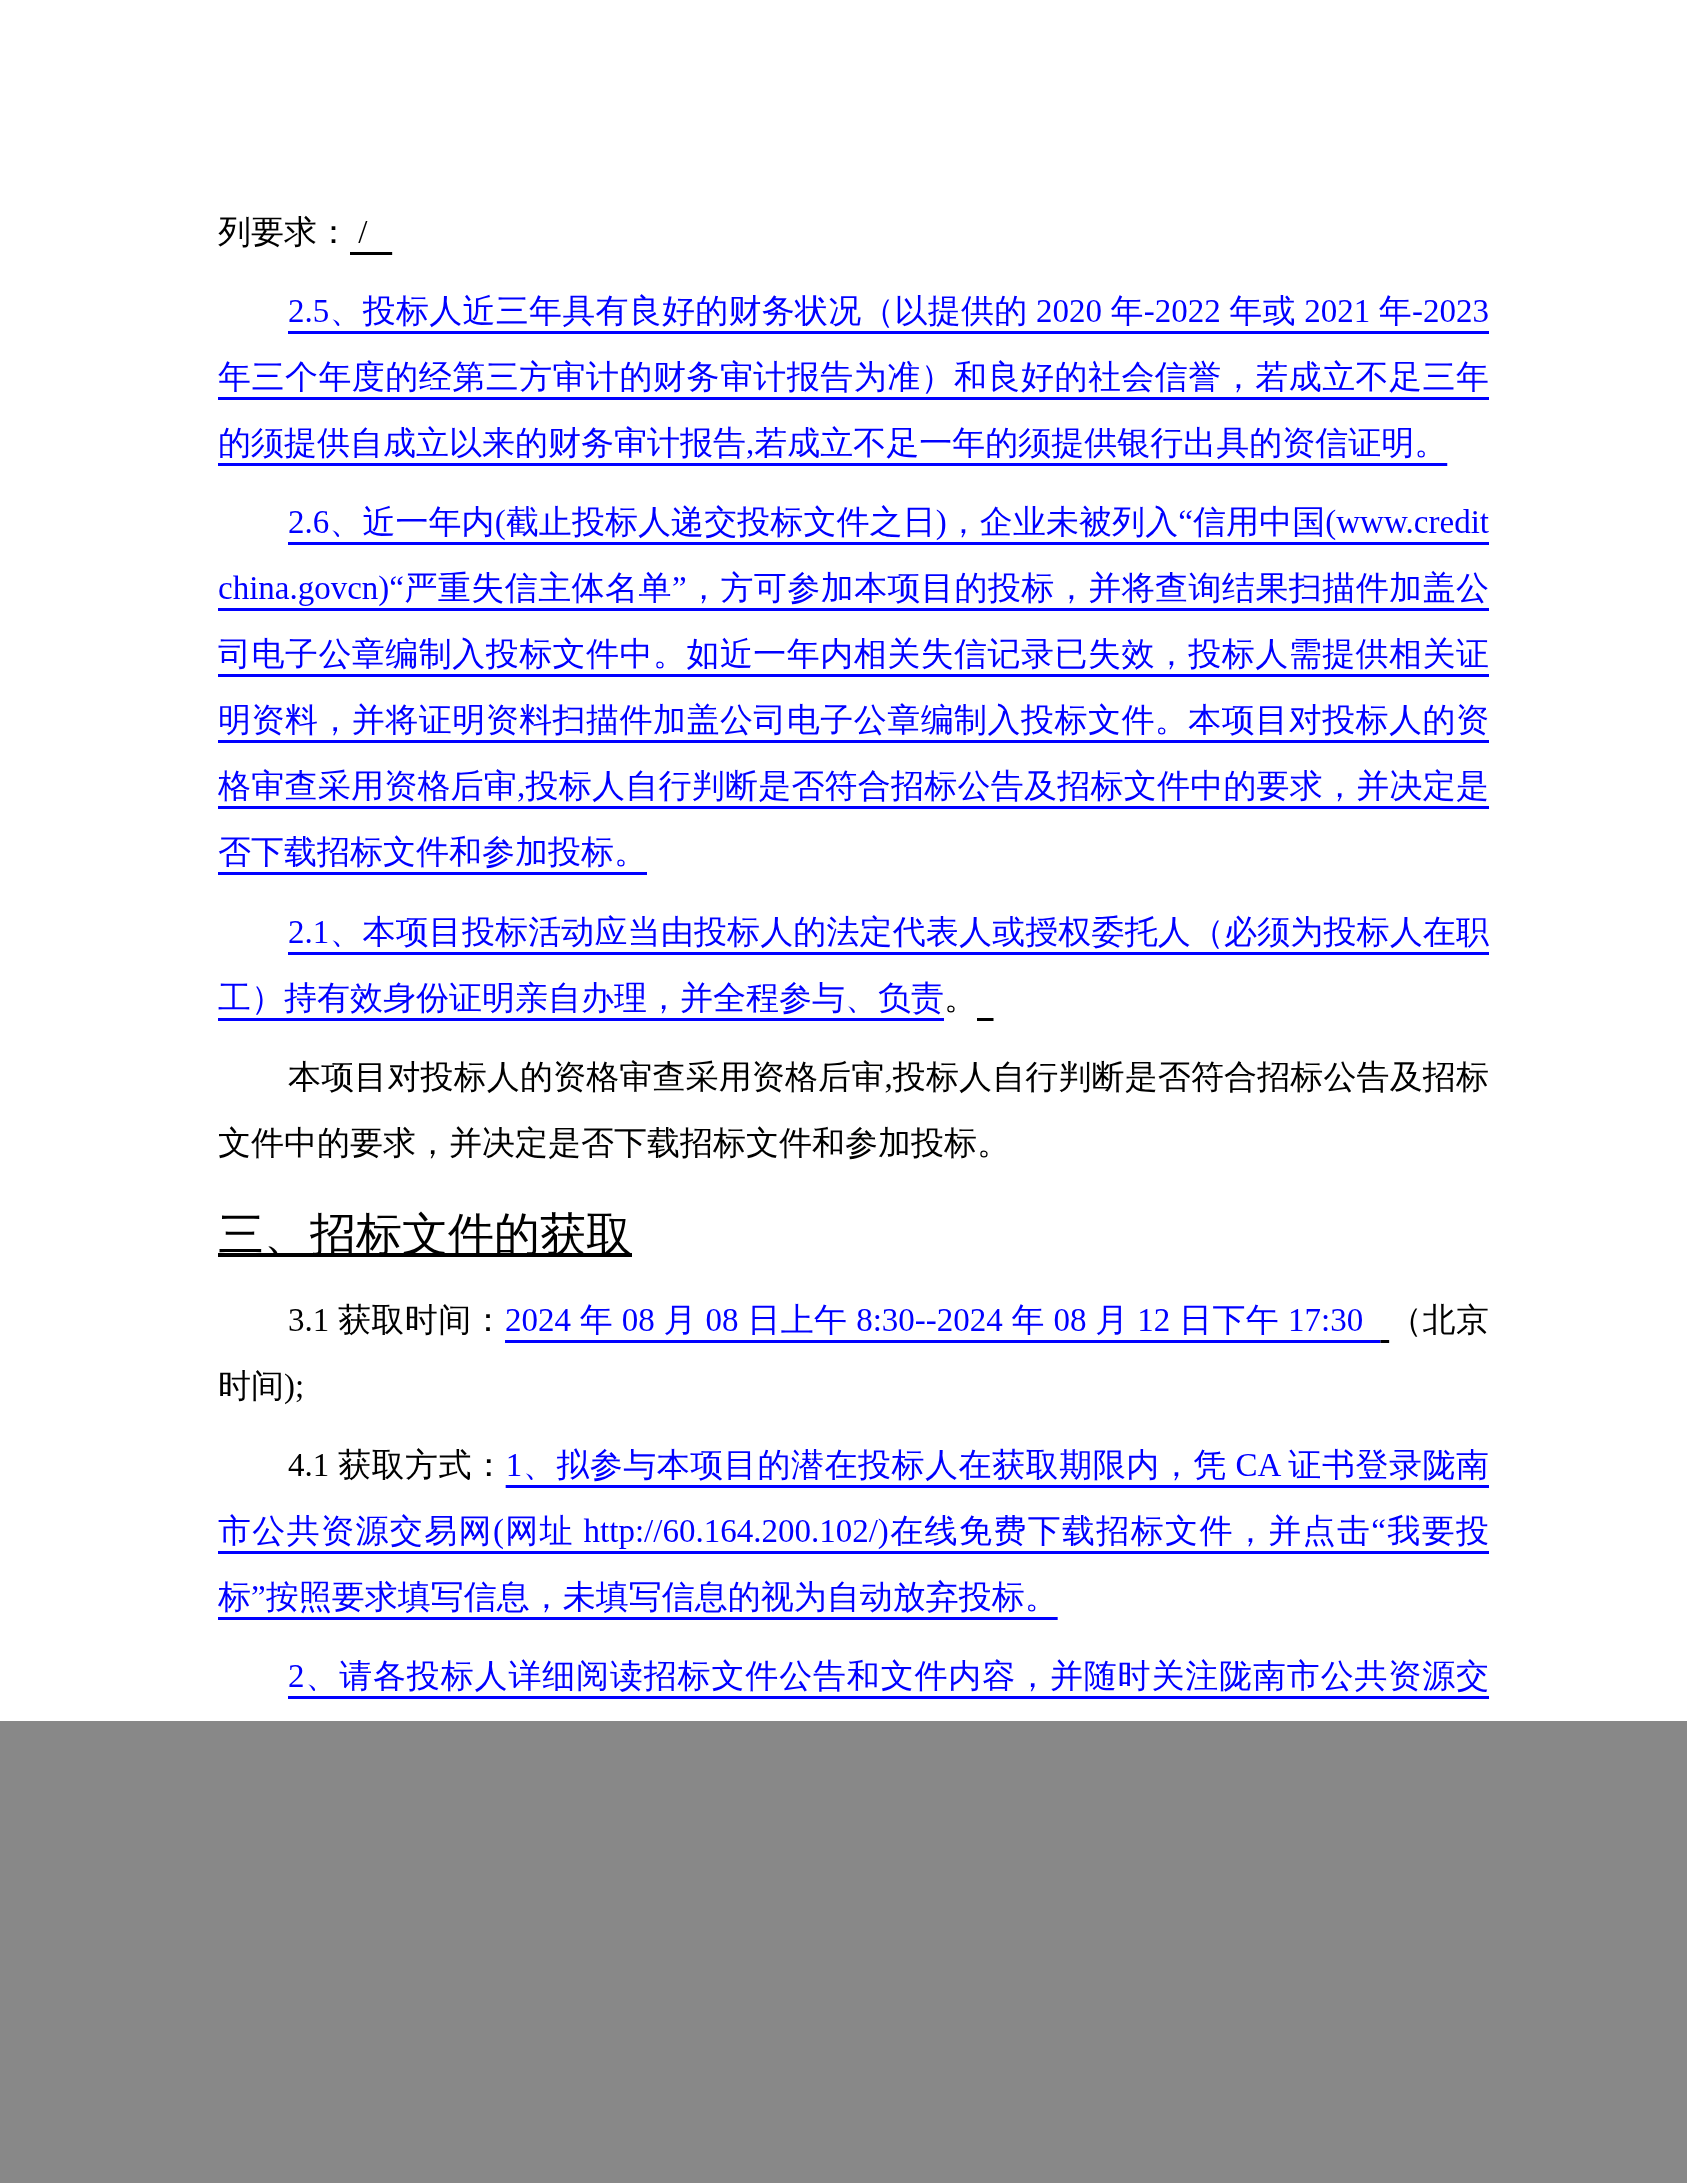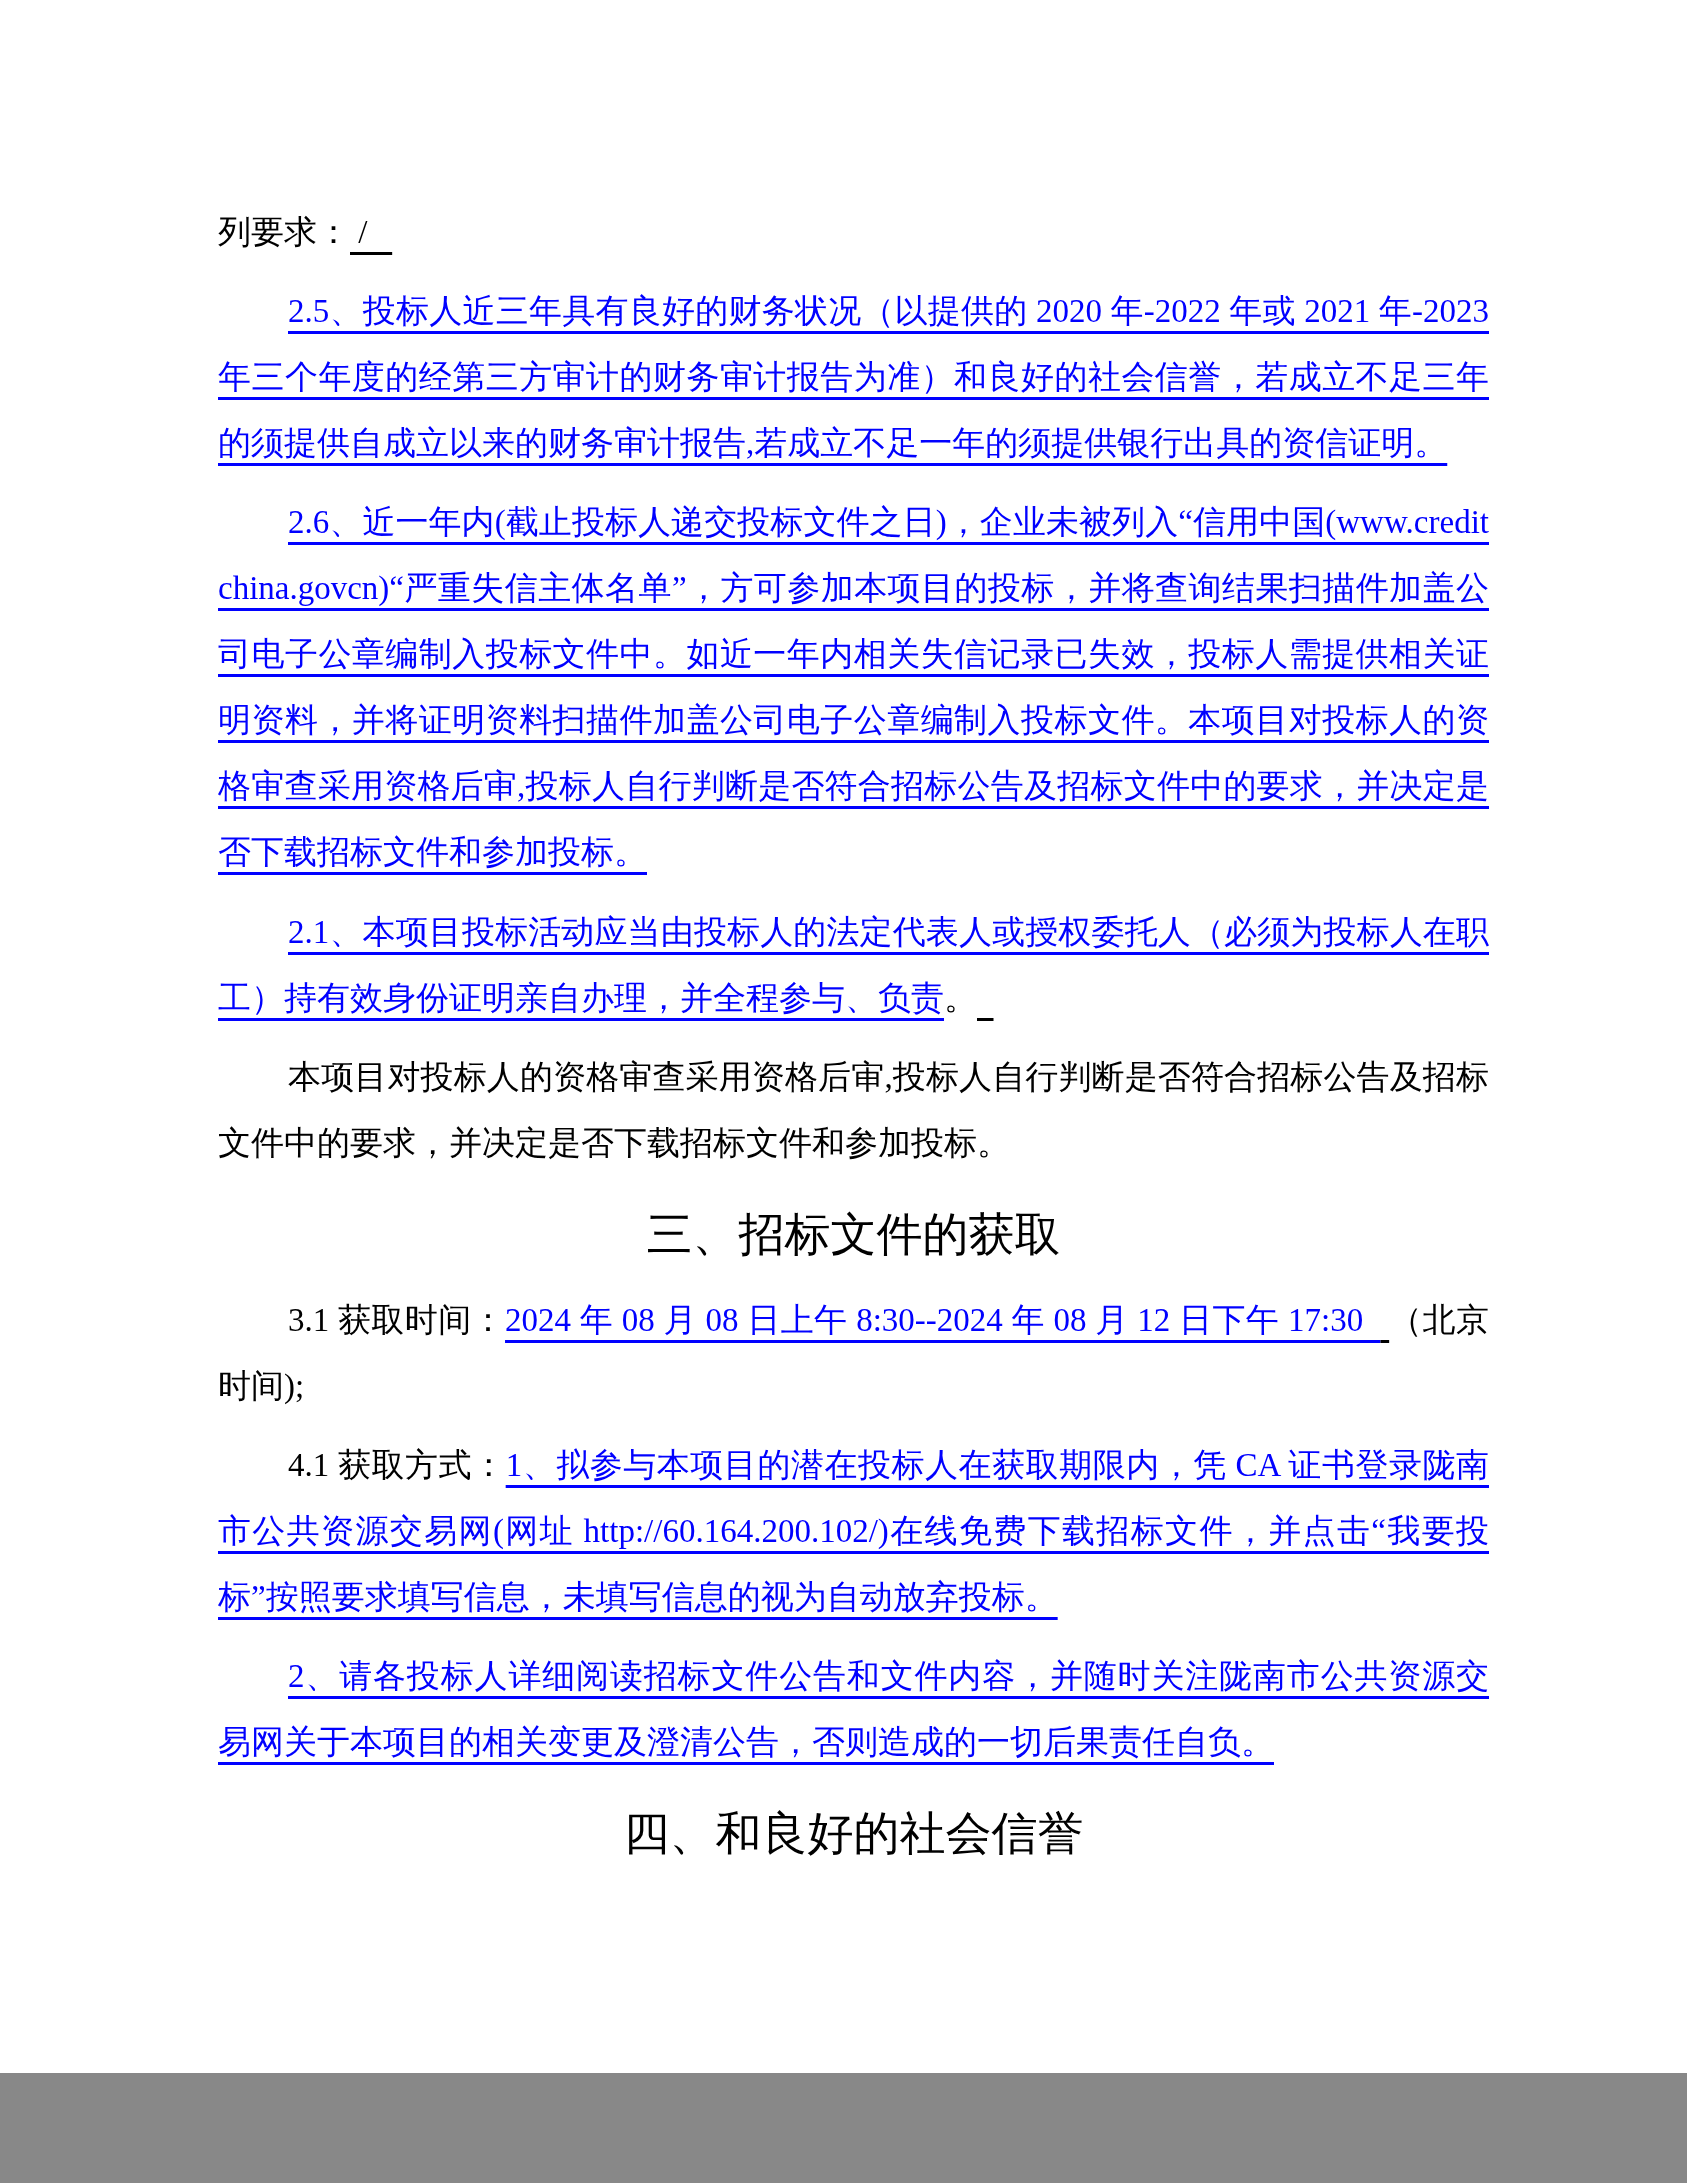--- a/index.html
+++ b/index.html
@@ -1,19 +1,19 @@
 <!DOCTYPE html>
 <html style="font-size:10.6px"><head>
 <meta charset="utf-8">
 <style>
   html,body{margin:0;padding:0;background:#888;}
   .sheet{
     position:relative;
     width:1688px;
-    height:2073px;
+    height:1721px;
     background:#ffffff;
     overflow:hidden;
     font-family:"Liberation Serif","DejaVu Serif",serif;
     color:#000000;
   }
   .content{
     position:absolute;
     left:218px;
     top:199px;
     width:1271px;
@@ -38,21 +38,22 @@
     text-decoration:underline;
     text-decoration-thickness:3.3px;
     text-underline-offset:9.3px;
     white-space:pre;
   }
   h2.sect{
     font-size:46px;
     font-weight:400;
     line-height:86px;
     margin:16px 0 9.3px 0;
-    text-align:center;
+    text-align:left;
+    text-decoration:underline;
   }
 </style>
 </head>
 <body>
 
 <div class="sheet">
   <div class="content">
 
     <p class="body">
       <span>列要求：</span><span class="black-ul">&nbsp;/&nbsp;&nbsp;&nbsp;</span>

